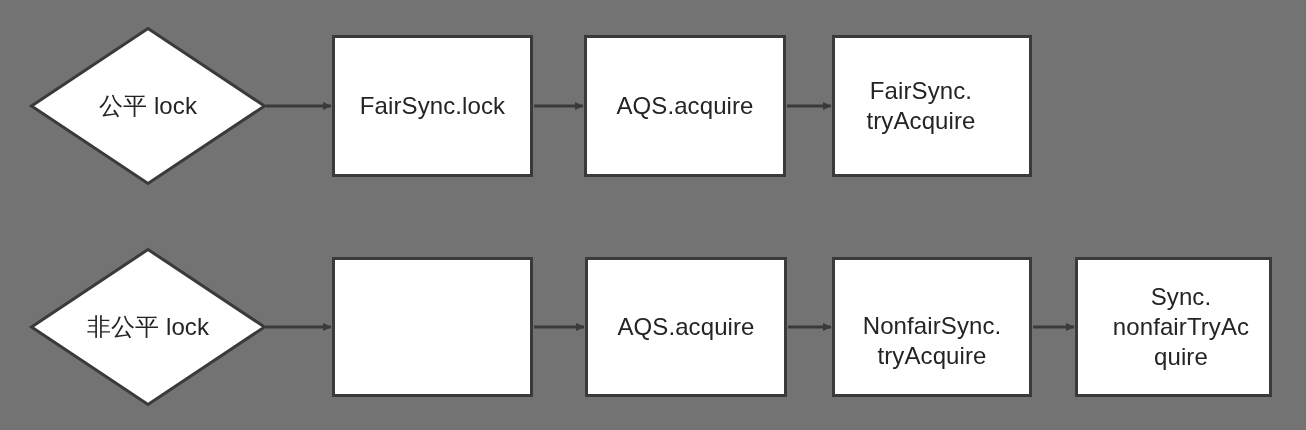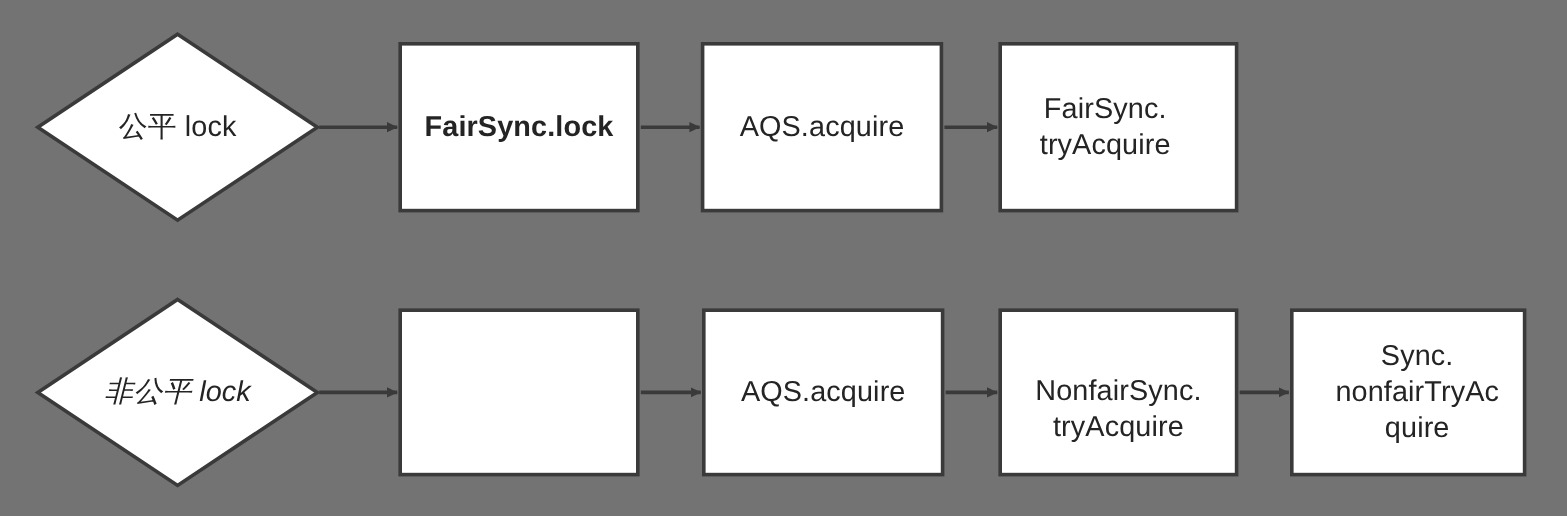--- a/index.html
+++ b/index.html
@@ -75,25 +75,25 @@
         <rect x="1076.5" y="258.5" width="194" height="137" fill="#ffffff" stroke="#3a3a3a" stroke-width="3" stroke-linejoin="miter"></rect>
         <line x1="266" y1="327" x2="331" y2="327" stroke="#3a3a3a" stroke-width="3" marker-end="url(#arrowhead)"></line>
         <line x1="534" y1="327" x2="584" y2="327" stroke="#3a3a3a" stroke-width="3" marker-end="url(#arrowhead)"></line>
         <line x1="788" y1="327" x2="831" y2="327" stroke="#3a3a3a" stroke-width="3" marker-end="url(#arrowhead)"></line>
         <line x1="1033" y1="327" x2="1074" y2="327" stroke="#3a3a3a" stroke-width="3" marker-end="url(#arrowhead)"></line>
       </g>
   </svg>
 
   <div class="node-layer" id="label-layer">
       <div class="node-label diamond-label" style="left: 30px; top: 27px; width: 236px; height: 158px;">公平 lock</div>
-      <div class="node-label" style="left: 332px; top: 35px; width: 201px; height: 142px; font-weight: bold;">FairSync.lock</div>
+      <div class="node-label" style="left: 332px; top: 35px; width: 201px; height: 142px;">FairSync.lock</div>
       <div class="node-label" style="left: 584px; top: 35px; width: 202px; height: 142px;">AQS.acquire</div>
       <div class="node-label" style="left: 832px; top: 35px; width: 178px; height: 142px;">FairSync.
 tryAcquire</div>
-      <div class="node-label diamond-label" style="left: 30px; top: 248px; width: 236px; height: 158px; font-style: italic;">非公平 lock</div>
+      <div class="node-label diamond-label" style="left: 30px; top: 248px; width: 236px; height: 158px;">非公平 lock</div>
       <div class="node-label" style="left: 585px; top: 257px; width: 202px; height: 140px;">AQS.acquire</div>
       <div class="node-label" style="left: 832px; top: 257px; width: 200px; height: 168px;">NonfairSync.
 tryAcquire</div>
       <div class="node-label" style="left: 1075px; top: 257px; width: 212px; height: 140px;">Sync.
 nonfairTryAc
 quire</div>
     </div>
 
 </div>
 

